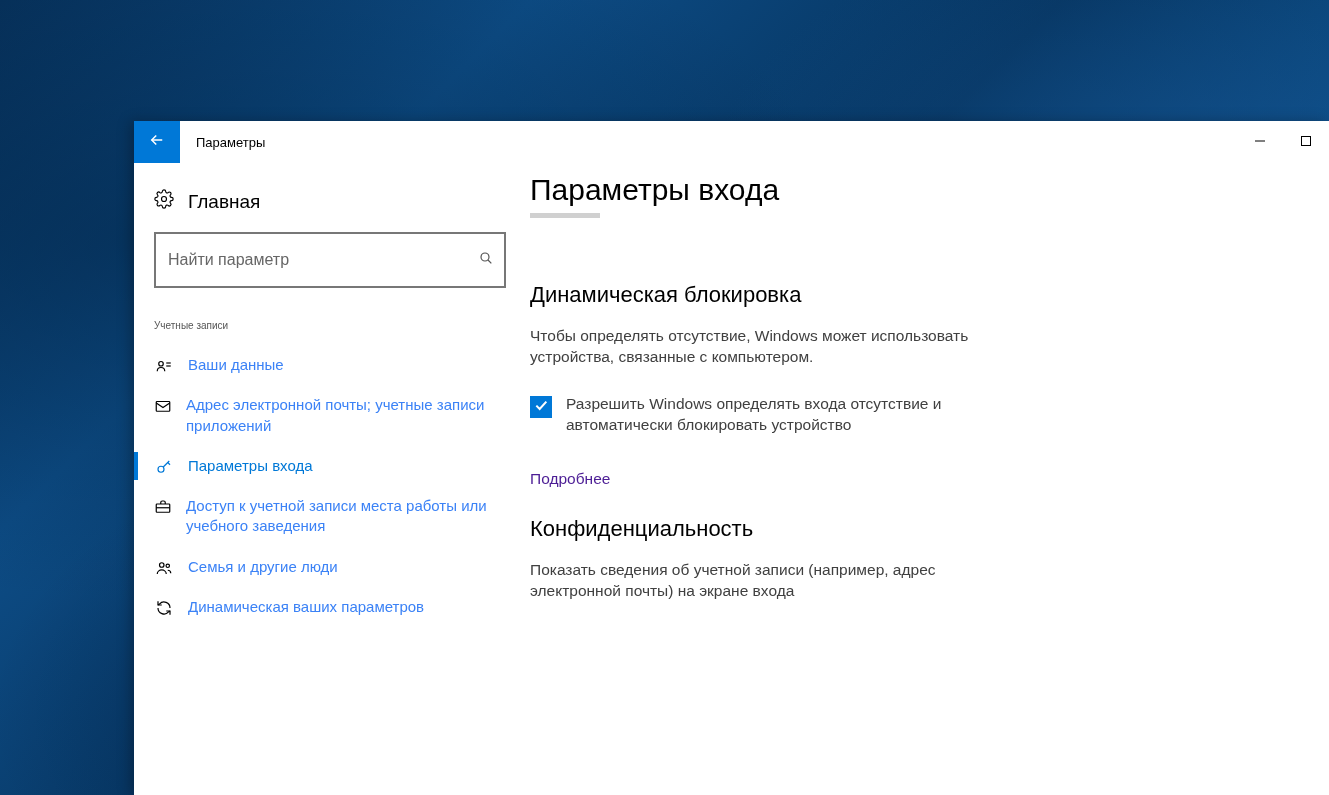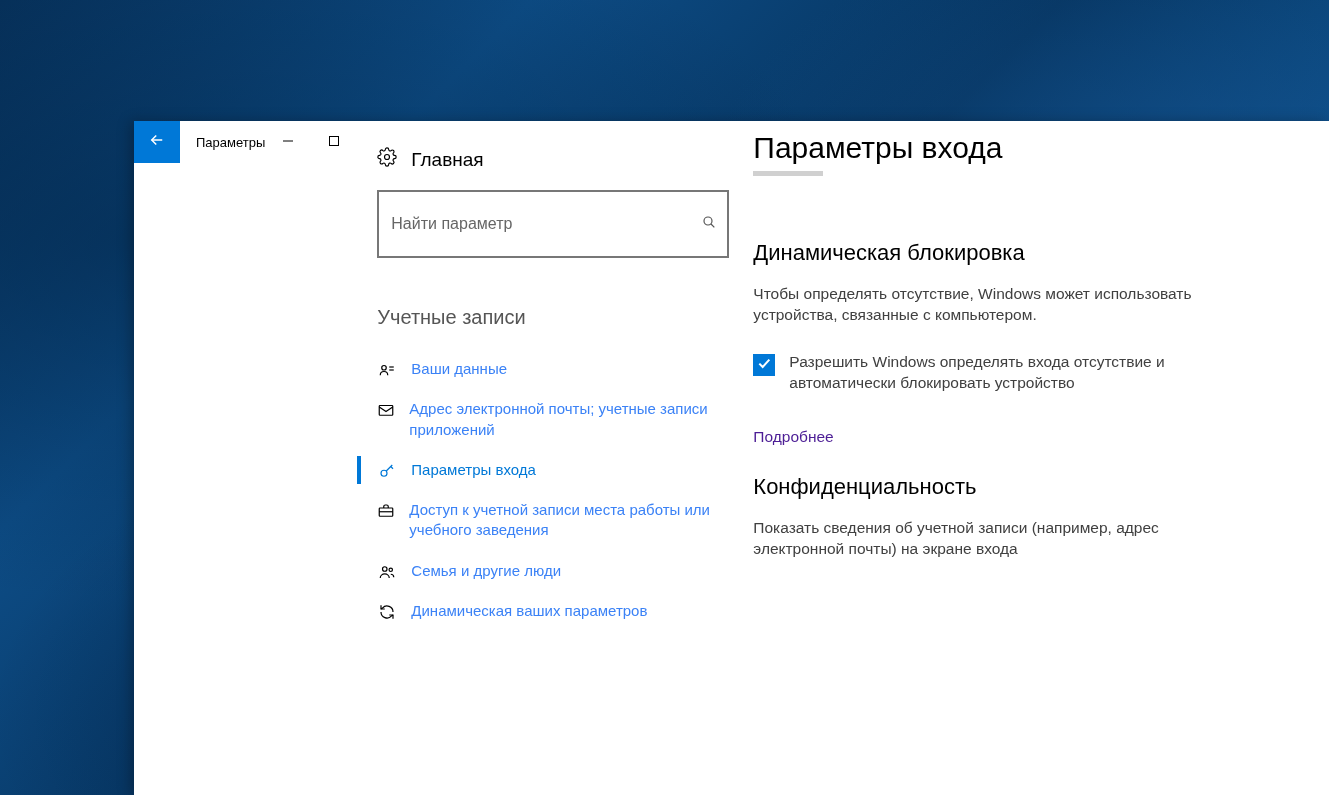--- a/index.html
+++ b/index.html
@@ -27,21 +27,21 @@
   }
 
   .settings-window {
     position: absolute;
     left: 134px;
     top: 121px;
     right: 0;
     bottom: 0;
     background: #ffffff;
     display: flex;
-    flex-direction: row;
+    flex-direction: column;
     box-shadow: -4px 0 12px rgba(0,0,0,.25);
   }
   .titlebar {
     height: 42px;
     display: flex;
     align-items: stretch;
   }
   .back-btn {
     width: 46px;
     background: #0078d7;
@@ -78,36 +78,36 @@
     font-size: 19px;
     color: #000;
   }
   .home-row svg { width: 20px; height: 20px; }
 
   .search-box {
     border: 2px solid #777;
     height: 38px;
     display: flex;
     align-items: center;
-    padding: 13px 10px;
-    margin-bottom: 48px;
+    padding: 7px 10px;
+    margin-bottom: 32px;
   }
   .search-box input {
     flex: 1;
     border: none;
     outline: none;
     font-size: 16px;
     font-family: inherit;
     color: #333;
     background: transparent;
   }
   .search-box input::placeholder { color: #666; font-style: normal; }
   .search-box .search-icon svg { width: 16px; height: 16px; }
 
-  .group-header { color: #555; font-size: 20px; margin-bottom: 20px; }
+  .group-header { color: #555; font-size: 10px; margin-bottom: 14px; }
   .nav-item {
     display: flex;
     align-items: flex-start;
     gap: 14px;
     padding: 10px 0 10px 0;
     font-size: 15px;
     color: #3b82f6;
     line-height: 1.35;
     cursor: default;
   }

